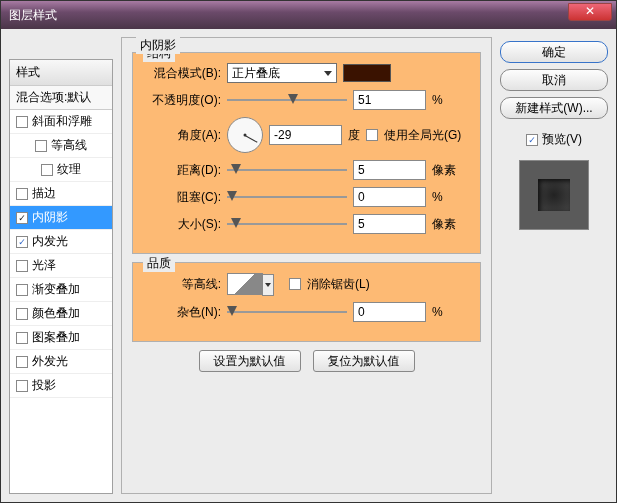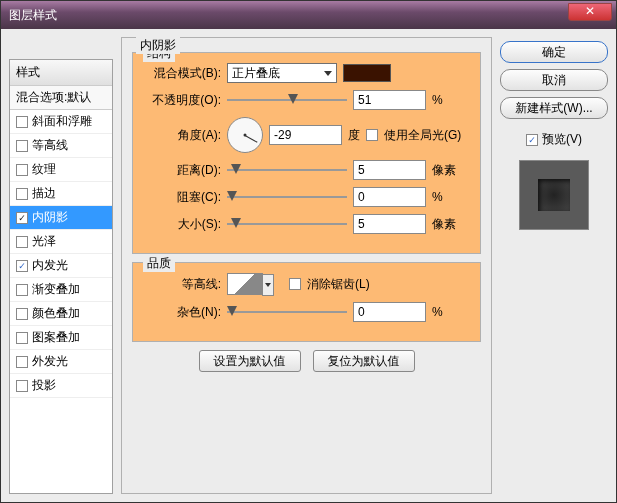--- a/index.html
+++ b/index.html
@@ -7,21 +7,21 @@
 .window{width:617px;height:503px;background:#ececec;border:1px solid #333;position:relative;}
 .titlebar{height:28px;background:linear-gradient(to bottom,#a87ba3,#6b4a6a 40%,#4a3548);color:#fff;display:flex;align-items:center;padding-left:8px;position:relative;}
 .close-btn{position:absolute;right:4px;top:2px;width:44px;height:18px;background:linear-gradient(to bottom,#e67,#c33);border:1px solid #944;border-radius:0 0 3px 3px;color:#fff;text-align:center;line-height:14px;cursor:pointer;}
 .body{display:flex;padding:8px;gap:8px;height:calc(100% - 28px);}
 .left-col{width:104px;margin-top:22px;}
 .style-list{border:1px solid #a0a0a0;background:#fff;height:100%;}
 .style-header{background:linear-gradient(to bottom,#f8f8f8,#e0e0e0);border-bottom:1px solid #ccc;padding:4px 6px;}
 .style-item{padding:3px 6px;border-bottom:1px solid #eee;display:flex;align-items:center;gap:4px;cursor:pointer;}
 .style-item.blend{background:#f8f8f8;border-bottom:1px solid #ccc;}
 .style-item.selected{background:#3399ff;color:#fff;}
-.style-item.indent{}
+.style-item.indent{justify-content:center;}
 .chk{width:12px;height:12px;border:1px solid #888;background:#fff;display:inline-flex;align-items:center;justify-content:center;font-size:9px;color:#222;}
 .chk.checked::after{content:"✓";}
 .chk.checked-blue{background:#fff;}
 .chk.checked-blue::after{content:"✓";color:#3167c7;}
 .mid-col{flex:1;position:relative;}
 .fieldset{border:1px solid #b0b0b0;padding:10px 12px 12px 12px;margin-bottom:8px;position:relative;background:#fdba74;}
 .fieldset-legend{position:absolute;top:-8px;left:10px;background:#ececec;padding:0 4px;}
 .outer-title{position:absolute;top:-1px;left:14px;background:#ececec;padding:0 4px;z-index:2;}
 .outer-frame{border:1px solid #b0b0b0;padding:14px 10px 10px 10px;height:100%;position:relative;}
 .row{display:flex;align-items:center;margin-bottom:7px;gap:6px;}
@@ -80,26 +80,26 @@
           </div>
         <div class="style-item">
             <span class="chk"></span>
             <span>描边</span>
           </div>
         <div class="style-item selected">
             <span class="chk checked"></span>
             <span>内阴影</span>
           </div>
         <div class="style-item">
-            <span class="chk"></span>
-            <span>光泽</span>
-          </div>
-        <div class="style-item">
             <span class="chk checked-blue"></span>
             <span>内发光</span>
+          </div>
+        <div class="style-item">
+            <span class="chk"></span>
+            <span>光泽</span>
           </div>
         <div class="style-item">
             <span class="chk"></span>
             <span>渐变叠加</span>
           </div>
         <div class="style-item">
             <span class="chk"></span>
             <span>颜色叠加</span>
           </div>
         <div class="style-item">

